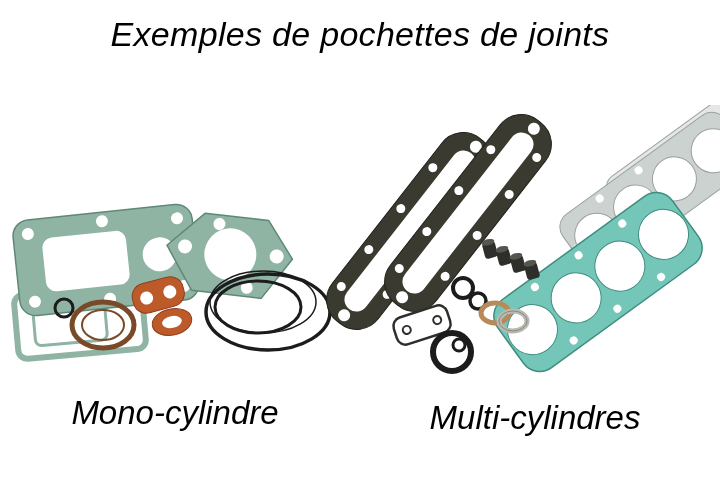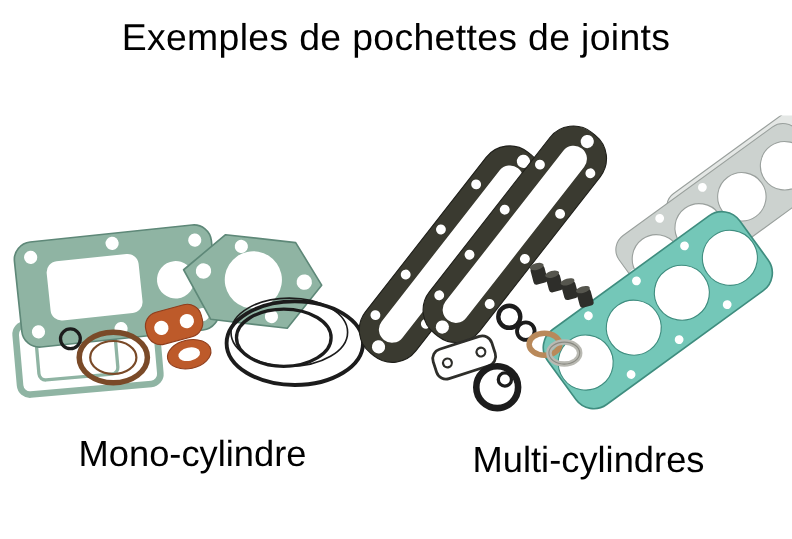--- a/index.html
+++ b/index.html
@@ -1,20 +1,21 @@
 <!DOCTYPE html>
 <html style="--background: #ffffff; --text: #000000; --gasket-green: #8fb4a3; --gasket-green-dark: #5e8878; --gasket-aqua: #74c7b8; --gasket-aqua-dark: #3f8d7f; --gasket-gray: #ccd2cf; --gasket-gray-dark: #9aa09d; --gasket-pale: #e4e7e5; --orange: #bd5a2a; --orange-dark: #8e3d1c; --copper: #7a4a28; --tan: #b9895a; --rubber-black: #1c1c1c; --cover-dark: #3a3a30;"><head>
 <meta charset="utf-8">
 <style>
   html,body{margin:0;padding:0;}
   .canvas{
     position:relative;width:720px;height:490px;overflow:hidden;
     background:var(--background,#fff);
     font-family:"Liberation Sans", sans-serif;
     color:var(--text,#000);
+    font-style:italic;
   }
   .title{
     position:absolute;top:14px;left:0;width:720px;text-align:center;
     font-size:34px;line-height:1.22;font-weight:400;letter-spacing:.3px;
   }
   .caption{position:absolute;font-size:33px;font-weight:400;text-align:center;}
   .caption-left{left:35px;top:394px;width:280px;}
   .caption-right{left:390px;top:399px;width:290px;}
   .photo{position:absolute;}
   .photo-left{left:0px;top:190px;}

